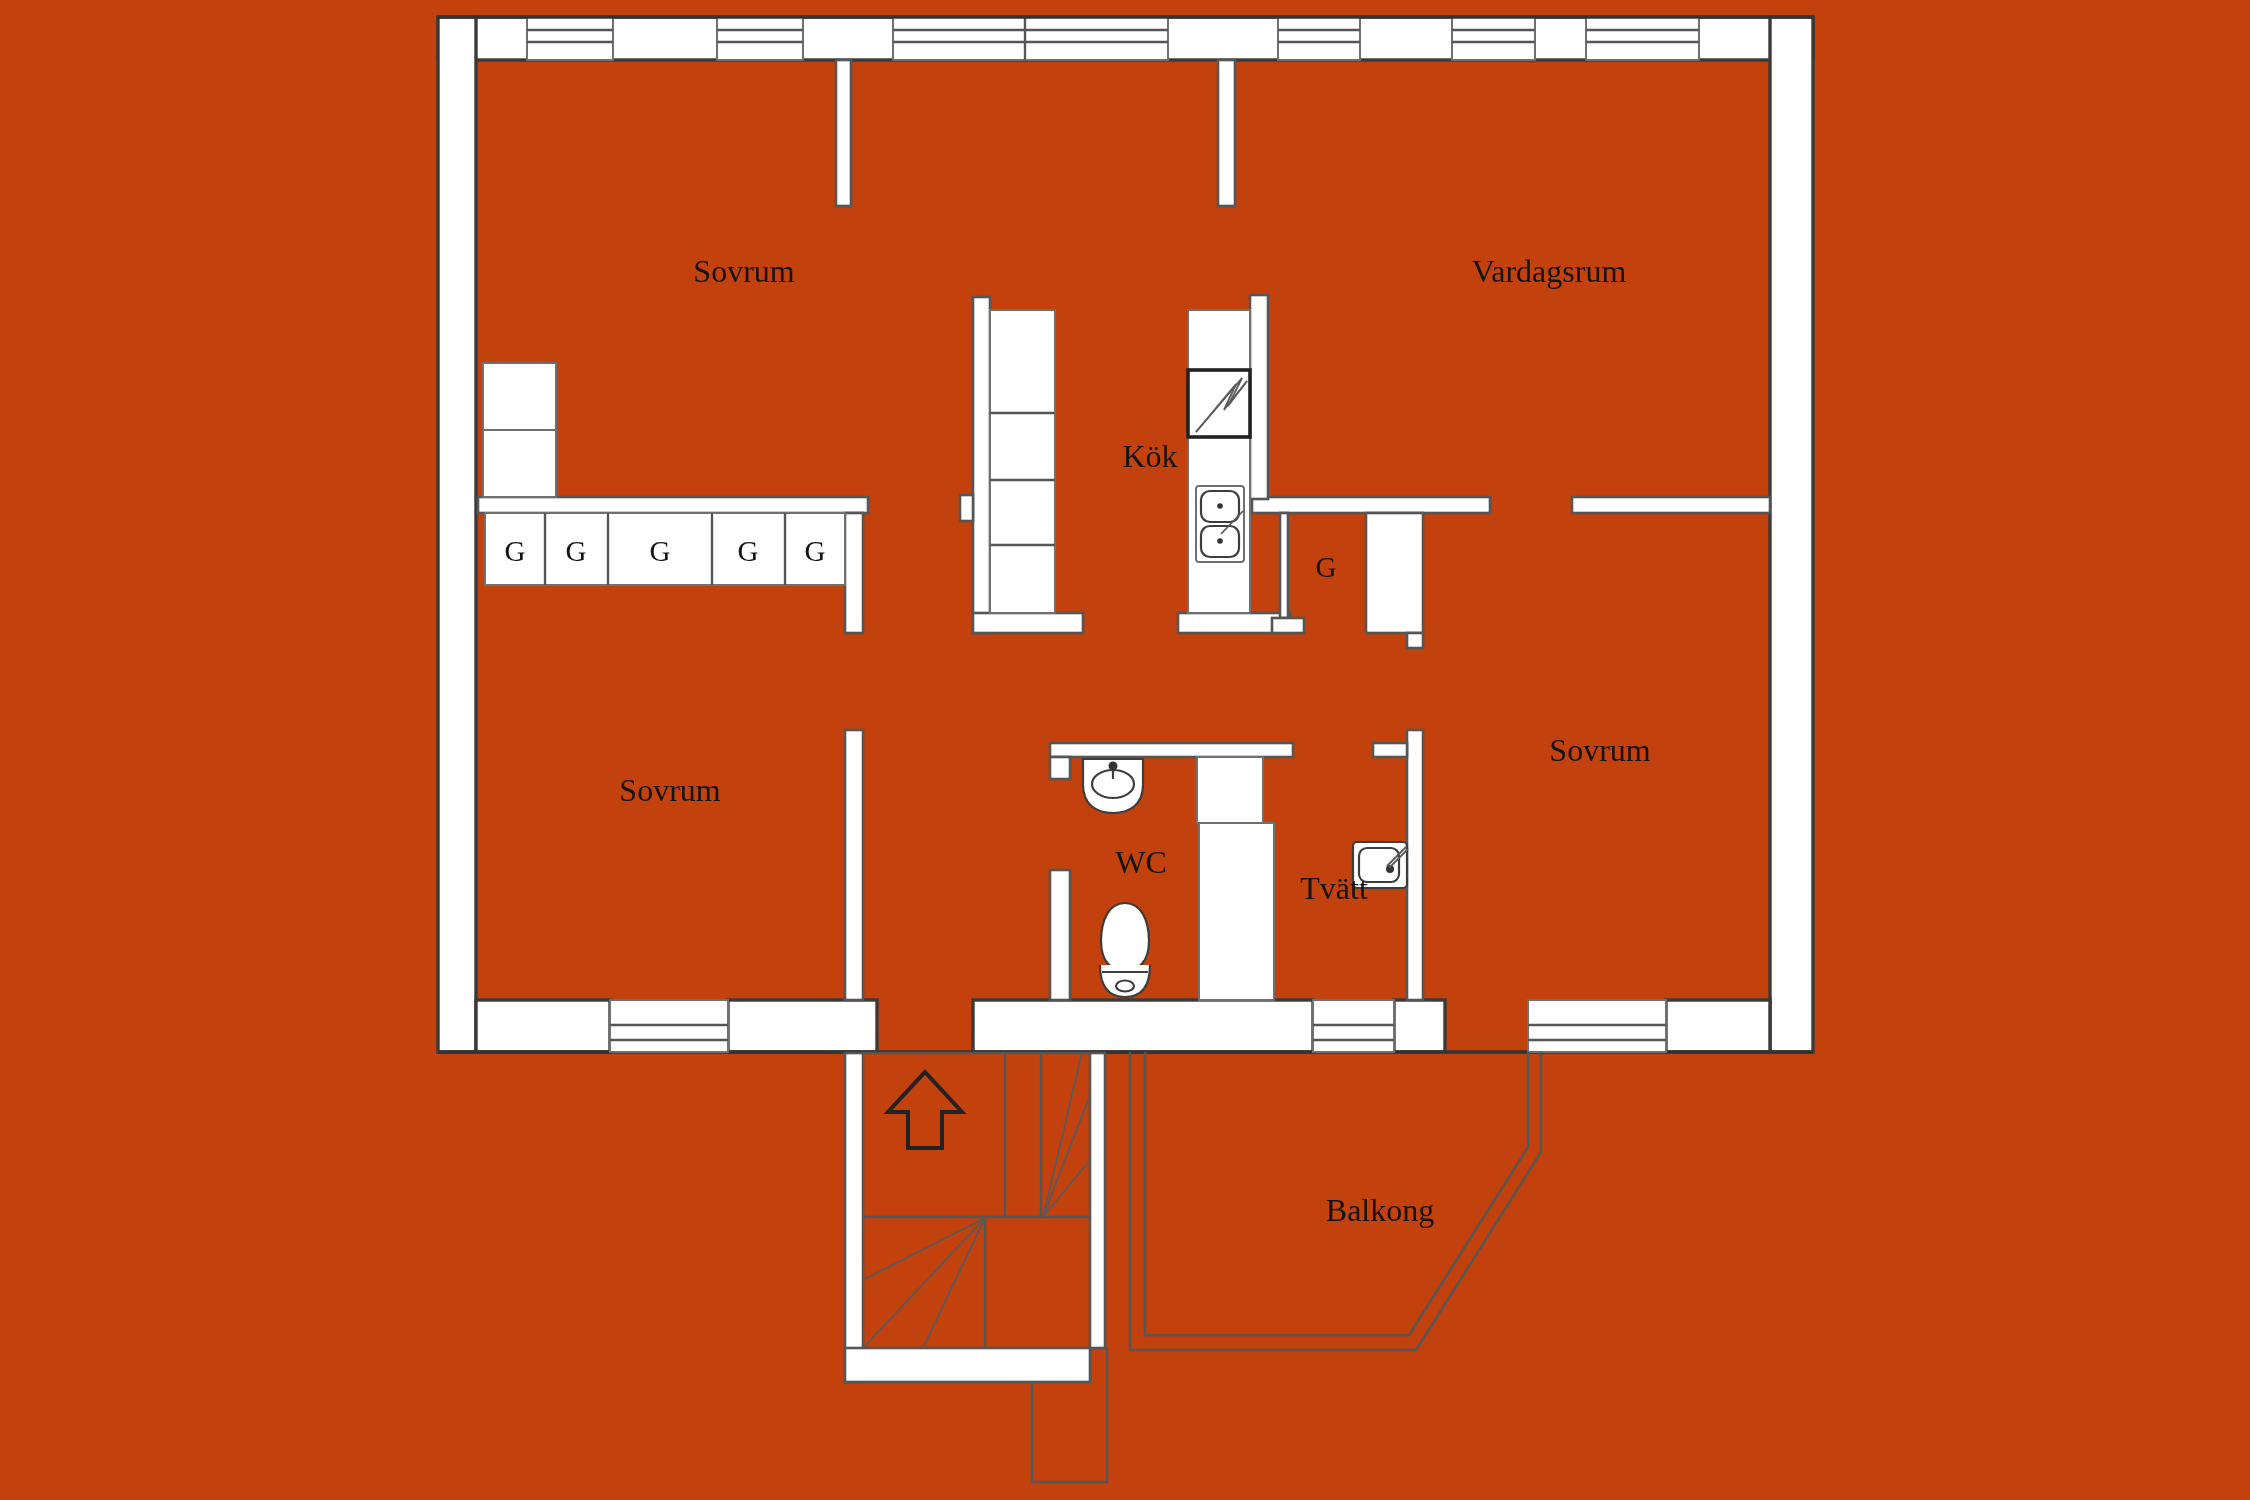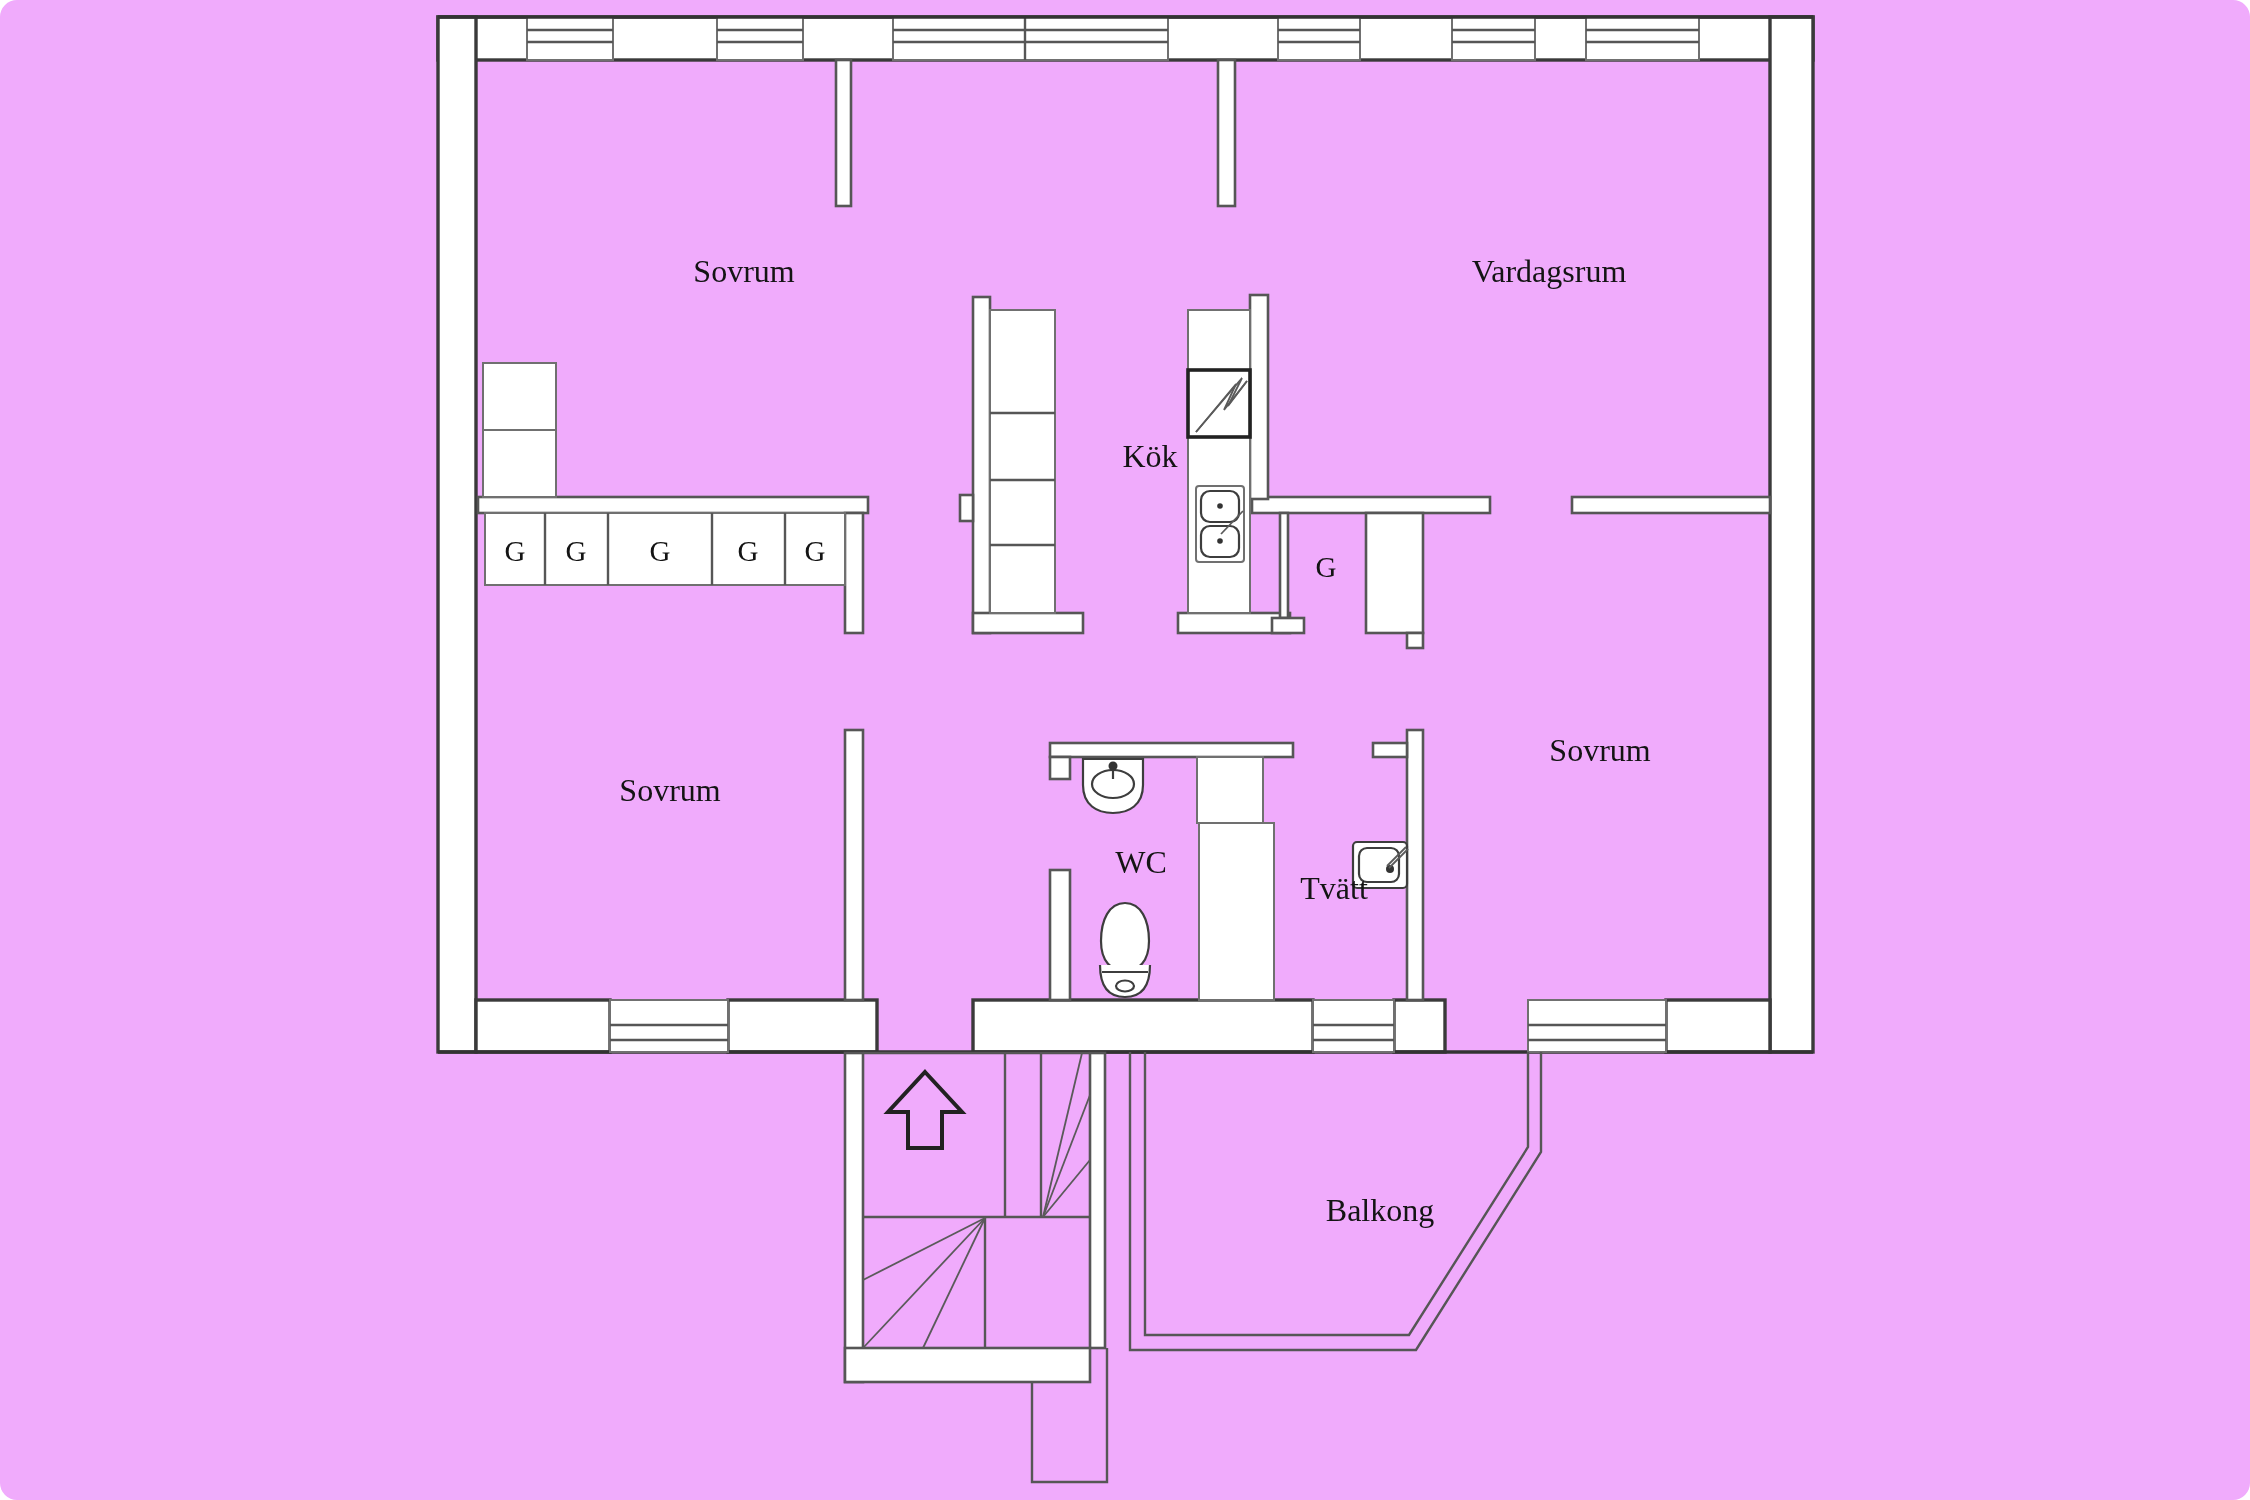--- a/index.html
+++ b/index.html
@@ -1,16 +1,16 @@
 <!DOCTYPE html>
 <html><head>
 <meta charset="utf-8">
 <style>
   html,body { margin:0; padding:0; background:#ffffff; }
-  .page { position:relative; width:2250px; height:1500px; background:#f0abfc; overflow:hidden;border-radius:17px; }
+  .page { position:relative; width:2250px; height:1500px; background:#c2410c; overflow:hidden; }
   svg { display:block; }
 
   
   .outerwall { fill:#ffffff; stroke:#3a3a3a; stroke-width:3.4px; }
   .wall      { fill:#ffffff; stroke:#565656; stroke-width:2.6px; }
   .thin      { fill:#ffffff; stroke:#707070; stroke-width:2px; }
   .line      { fill:none;    stroke:#565656; stroke-width:2.4px; }
   .darkline  { fill:none;    stroke:#333333; stroke-width:3.4px; }
   .steps     { fill:none;    stroke:#5a5a5a; stroke-width:1.8px; }
   .fixture   { fill:#ffffff; stroke:#3d3d3d; stroke-width:2.2px; }

